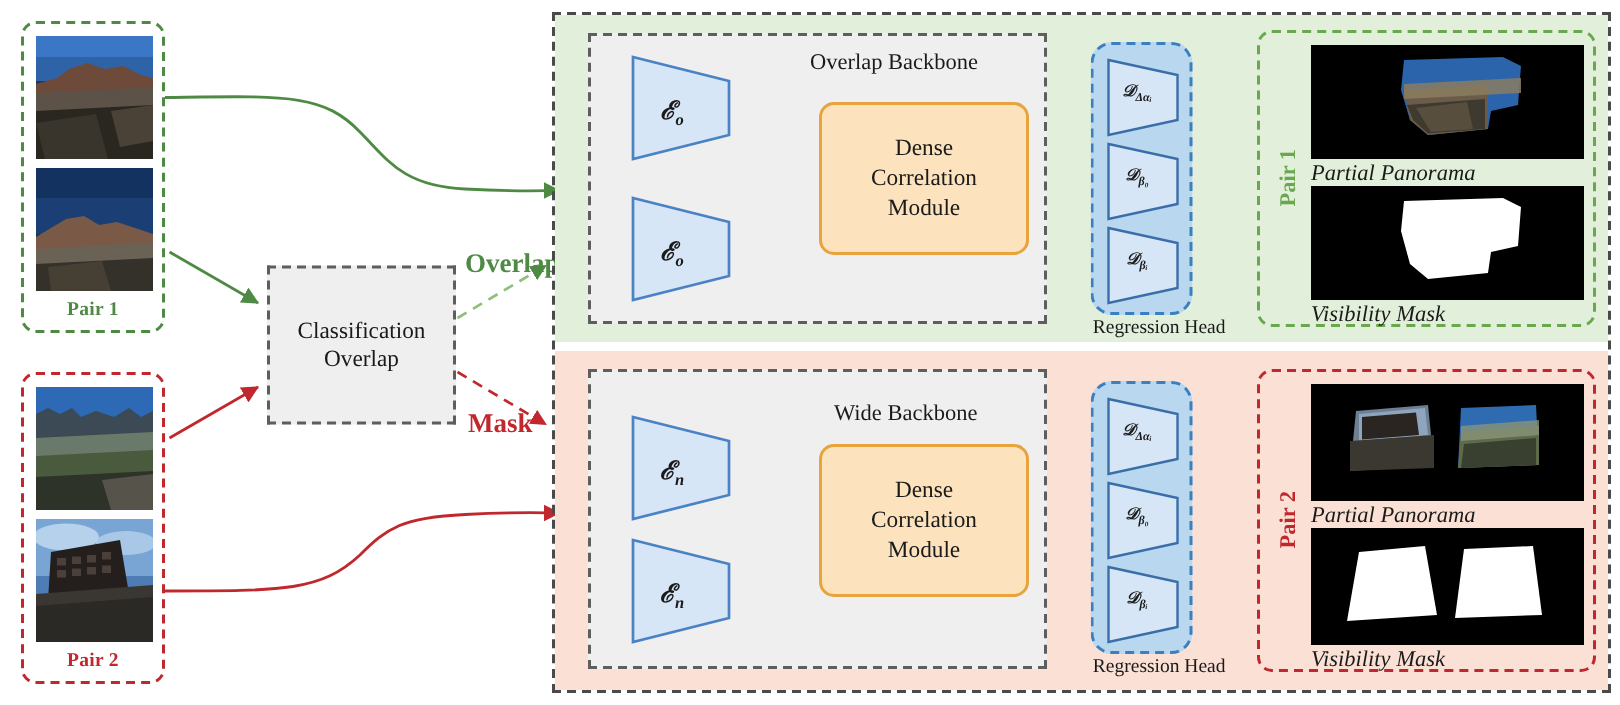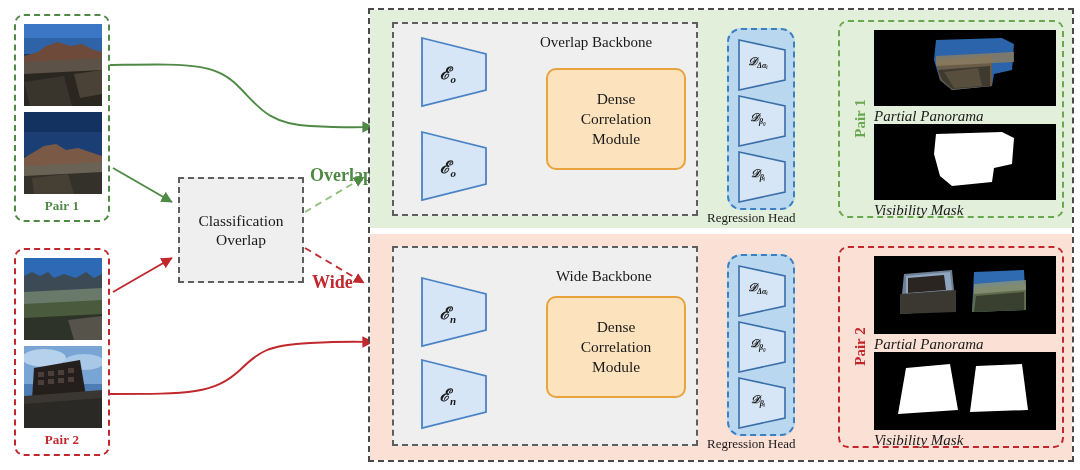--- a/index.html
+++ b/index.html
@@ -42,21 +42,21 @@
              font-style:italic;font-weight:bold;white-space:nowrap;}
 
   
   .dcm{background:#fce3bd;border:2px solid #e8a33d;border-radius:10px;
        box-sizing:border-box;display:flex;align-items:center;justify-content:center;
        text-align:center;font-size:15.5px;line-height:1.3;}
 
   
   .reghead{background:#b9d7ef;border:2px dashed #3a7fc1;border-radius:14px;
            box-sizing:border-box;}
-  .reghead-label{position:absolute;width:100%;text-align:left;
+  .reghead-label{position:absolute;width:100%;text-align:right;
                  font-size:13px;white-space:nowrap;}
 
   
   .outpanel{box-sizing:border-box;border-radius:10px;}
   .outpanel.green{border:2px dashed #6aa84f;}
   .outpanel.red{border:2px dashed #c0282d;}
   .outimg{position:absolute;background:#000000;overflow:hidden;}
   .outcap{position:absolute;width:100%;font-size:15px;font-style:italic;}
   .vertlabel{position:absolute;font-weight:bold;font-size:15px;
              transform:rotate(-90deg);transform-origin:center center;white-space:nowrap;}
@@ -174,21 +174,21 @@
 </div>
 
 <div class="abs clsbox" style="left:178px;top:177px;width:126px;height:106px;">
   <div>
     <div>Classification</div>
     <div>Overlap</div>
   </div>
 </div>
 
 <div class="branchtext green" style="left:310px;top:165px;">Overlap</div>
-<div class="branchtext red" style="left:312px;top:272px;">Wide</div>
+<div class="branchtext red" style="left:312px;top:272px;">Mask</div>
 
 <div class="abs outerframe" style="left:368px;top:8px;width:706px;height:454px;"></div>
 
 <div class="abs branchpanel green" style="left:370px;top:10px;width:702px;height:218px;"></div>
 
 <div class="abs backbone" style="left:392px;top:22px;width:306px;height:194px;"></div>
 <div class="backbone-title" style="left:540px;top:34px;">Overlap Backbone</div>
 
 <div class="trap" style="left:420px;top:36px;width:68px;height:72px;">
   <svg viewBox="0 0 68 72" preserveAspectRatio="none">

